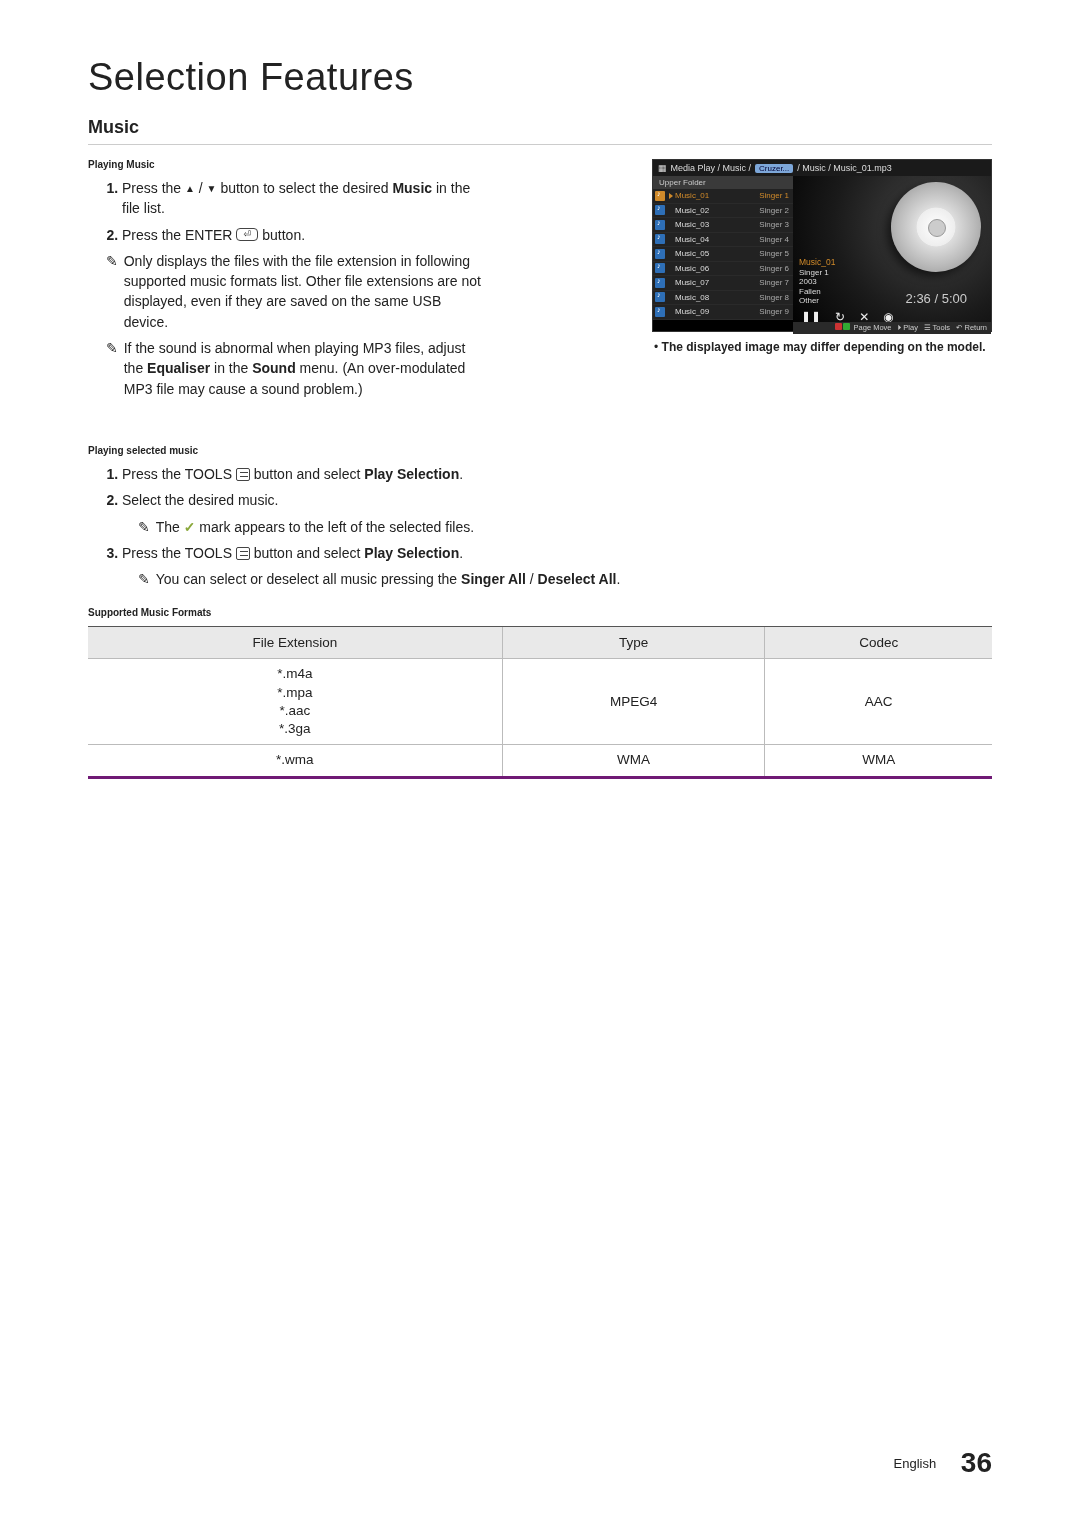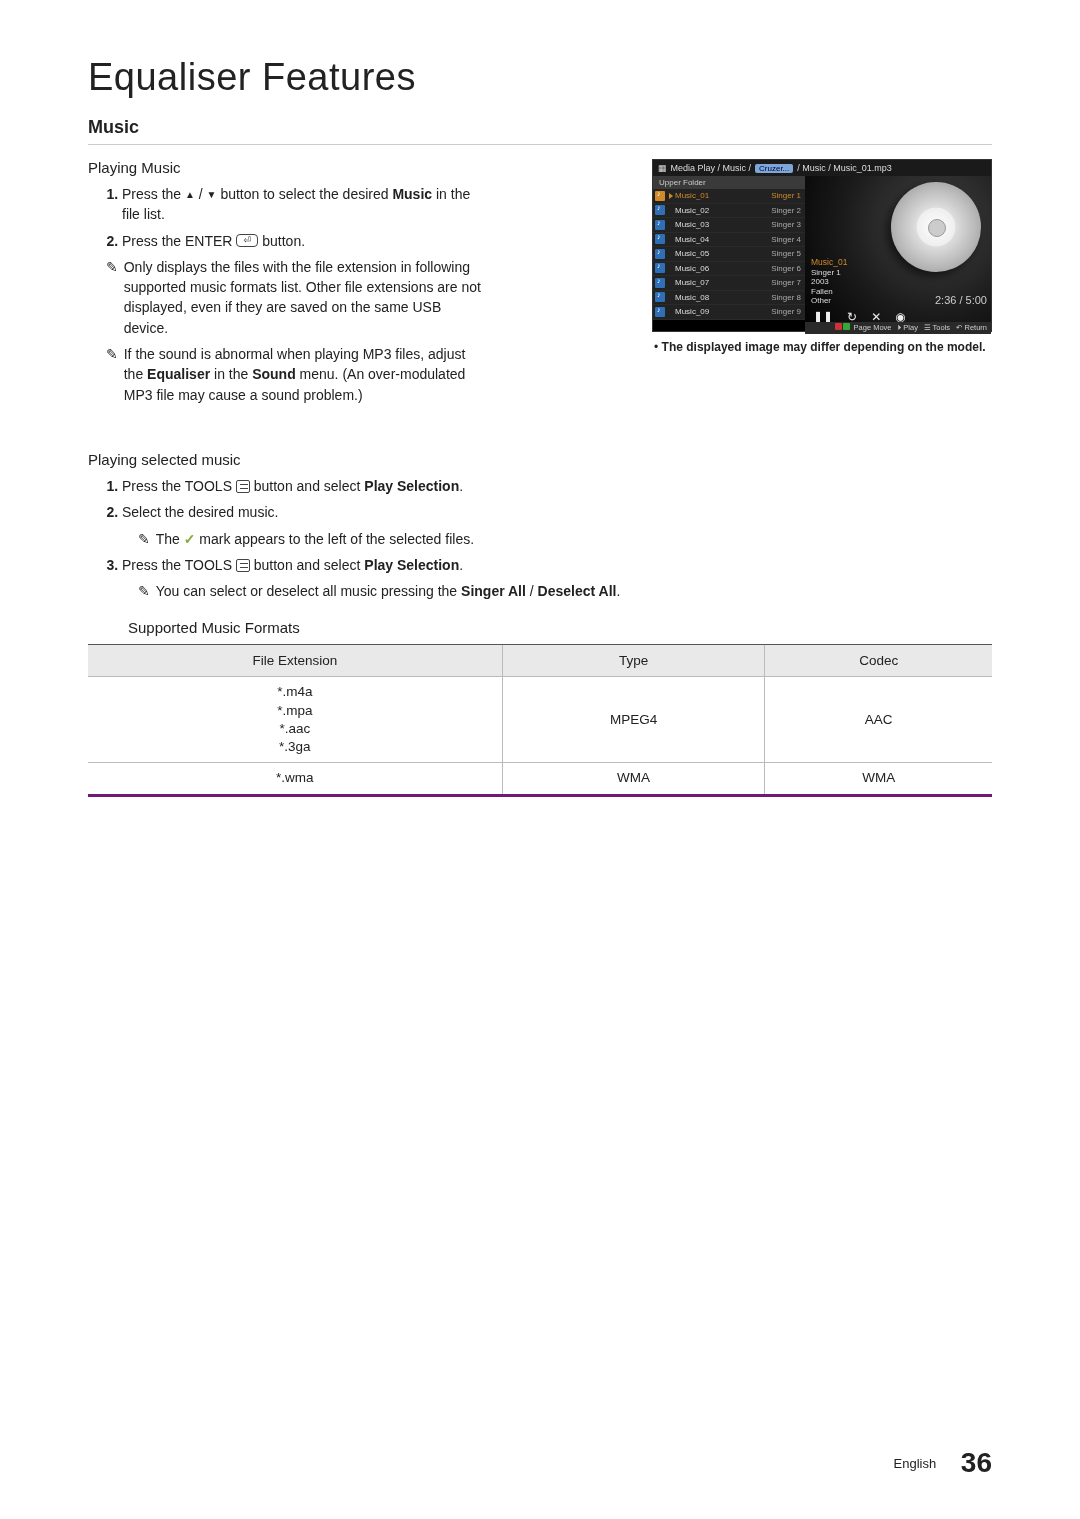--- a/index.html
+++ b/index.html
@@ -23,22 +23,22 @@
     letter-spacing: 0.5px;
   }
   h2.section {
     font-size: 18px;
     font-weight: bold;
     margin: 4px 0 2px 0;
     border-bottom: 1px solid #ccc;
     padding-bottom: 6px;
   }
   .sub {
-    font-weight: normal;
-    font-size: 15px;
+    font-weight: bold;
+    font-size: 10px;
     margin: 14px 0 8px 0;
     border-bottom: 1px solid #e0e0e0;
     padding-bottom: 4px;
   }
   ol.steps {
     margin: 6px 0 0 0;
     padding-left: 34px;
     font-size: 14px;
     line-height: 1.45;
   }
@@ -114,21 +114,21 @@
     gap: 4px;
   }
   .player .path .usb {
     background: #7da7d9;
     color: #003;
     border-radius: 2px;
     padding: 0 4px;
     font-size: 8px;
   }
   .player .body { display: flex; height: 158px; }
-  .player .listcol { width: 152px; }
+  .player .listcol { width: 140px; }
   .player .upper {
     background: #3a3a3a; padding: 2px 6px;
     font-size: 8px; color:#ccc;
   }
   .player .row {
     display: flex; align-items: center;
     padding: 0 0 0 2px;
     height: 14.5px;
     background: #222;
     border-bottom:1px solid #2a2a2a;
@@ -162,21 +162,21 @@
     background: radial-gradient(circle at 50% 50%, #fff 0%, #eee 30%, #ddd 31%, #bbb 60%, #888 100%);
     box-shadow: -4px 4px 10px rgba(0,0,0,0.6);
   }
   .player .disc::after{
     content:""; position:absolute; top:50%;left:50%;width:16px;height:16px;margin:-8px 0 0 -8px;border-radius:50%;border:1px solid #999;background:#ccc;
   }
   .player .meta{
     position:absolute; left:6px; bottom:28px; font-size:8px; line-height:1.2;
   }
   .player .meta .title{ color:#d08a2a; font-size:8.5px; }
-  .player .time{ position:absolute; right:4px; bottom:28px; font-size:11px; color:#ccc;}
+  .player .time{ position:absolute; right:24px; bottom:28px; font-size:13px; color:#ccc;}
   .player .controls{
     position:absolute; left:0; right:0; bottom:10px;
     display:flex; gap:14px; align-items:center; padding-left:8px;
     color:#eee; font-size:12px;
   }
   .player .legend{
     position:absolute; left:0;right:0;bottom:0;
     background:#2a2a2a;
     color:#ccc; font-size:7.5px; text-align:right; padding:1px 4px;
     display:flex; justify-content:flex-end; gap:6px;
@@ -217,21 +217,21 @@
   .footer{
     position:absolute; bottom:40px; right:88px;
     font-size:13px;
   }
   .footer .pn{ font-size:28px; font-weight:bold; margin-left:21px; vertical-align:-4px;}
 </style>
 </head>
 <body>
 
 <div class="page">
-  <h1>Equaliser Features</h1>
+  <h1>Selection Features</h1>
   <h2 class="section">Music</h2>
 
   <div class="two-col">
     <div class="left-col">
       <div class="sub" style="border-bottom:none;padding-bottom:0;">Playing Music</div>
       <ol class="steps">
         <li>
           <span>Press the </span><span class="arrow-btn">▲</span><span> / </span><span class="arrow-btn">▼</span><span> button to select the desired </span><b>Music</b><span> in the file list.</span>
         </li>
         <li>
@@ -361,21 +361,21 @@
     </li>
     <li>
       <span>Press the </span><span>TOOLS</span> <span class="tools-btn"></span><span> button and select </span><b>Play Selection</b><span>.</span>
       <div class="note" style="margin-left:0;">
           <span class="hand indent">✎</span>
           <span><span>You can select or deselect all music pressing the </span><b>Singer All</b><span> / </span><b>Deselect All</b><span>.</span></span>
         </div>
     </li>
   </ol>
 
-  <div class="sub" style="border-bottom:none;padding-bottom:0;margin-top:18px;margin-left:40px;">Supported Music Formats</div>
+  <div class="sub" style="border-bottom:none;padding-bottom:0;margin-top:18px;">Supported Music Formats</div>
 
   <table class="fmt">
     <thead>
         <tr id="fmthead">
           <th>File Extension</th>
           <th>Type</th>
           <th>Codec</th>
         </tr>
       </thead>
     <tbody id="fmtbody">

